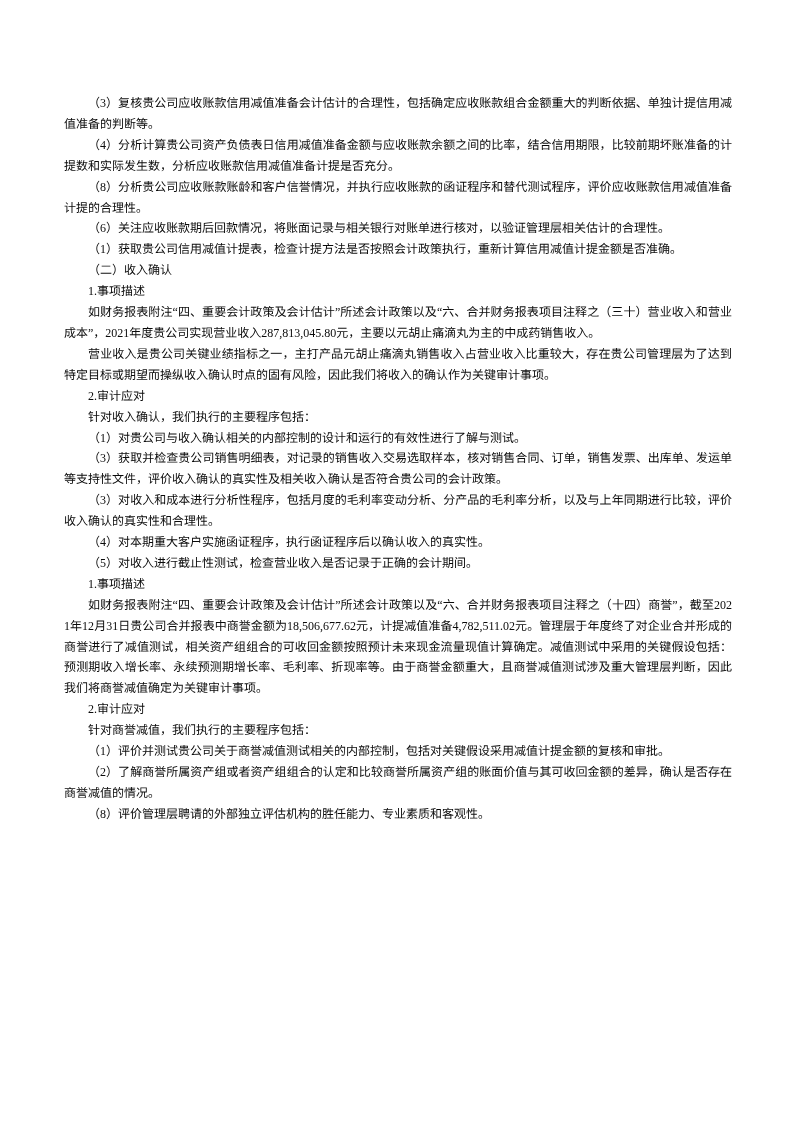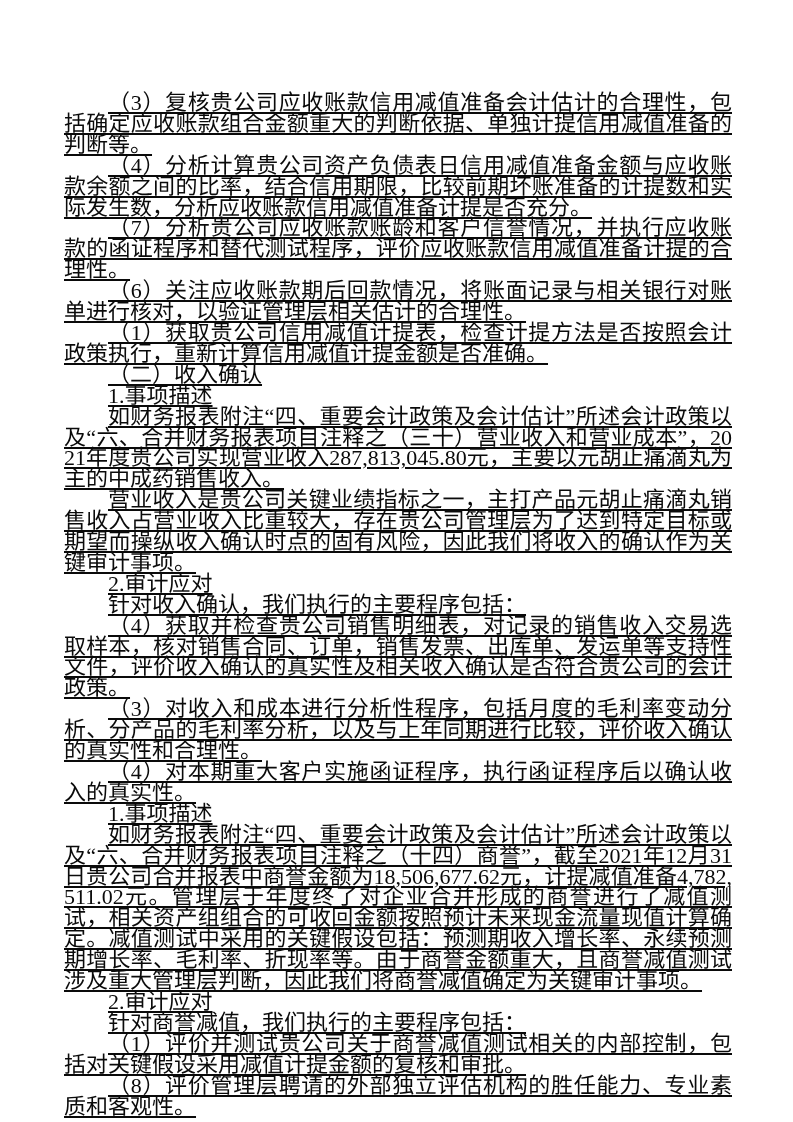--- a/index.html
+++ b/index.html
@@ -14,53 +14,55 @@
     height: 1122px;
     background: #ffffff;
     overflow: hidden;
     font-family: "Liberation Serif", "DejaVu Serif", serif;
   }
   .content {
     position: absolute;
     left: 64px;
     top: 93px;
     width: 668px;
-    font-size: 22px;
+    font-size: 12px;
     line-height: 20.9px;
     color: #0a0a0a;
-    text-decoration: underline;
   }
   .content p {
     margin: 0;
     padding: 0;
     text-indent: 2em;
     text-align: justify;
     text-justify: inter-ideograph;
     word-break: break-all;
   }
 </style>
 </head>
 <body>
 
 <div class="page">
   <div class="content">
     <p>（3）复核贵公司应收账款信用减值准备会计估计的合理性，包括确定应收账款组合金额重大的判断依据、单独计提信用减值准备的判断等。</p>
     <p>（4）分析计算贵公司资产负债表日信用减值准备金额与应收账款余额之间的比率，结合信用期限，比较前期坏账准备的计提数和实际发生数，分析应收账款信用减值准备计提是否充分。</p>
-    <p>（7）分析贵公司应收账款账龄和客户信誉情况，并执行应收账款的函证程序和替代测试程序，评价应收账款信用减值准备计提的合理性。</p>
+    <p>（8）分析贵公司应收账款账龄和客户信誉情况，并执行应收账款的函证程序和替代测试程序，评价应收账款信用减值准备计提的合理性。</p>
     <p>（6）关注应收账款期后回款情况，将账面记录与相关银行对账单进行核对，以验证管理层相关估计的合理性。</p>
     <p>（1）获取贵公司信用减值计提表，检查计提方法是否按照会计政策执行，重新计算信用减值计提金额是否准确。</p>
     <p>（二）收入确认</p>
     <p>1.事项描述</p>
     <p>如财务报表附注“四、重要会计政策及会计估计”所述会计政策以及“六、合并财务报表项目注释之（三十）营业收入和营业成本”，2021年度贵公司实现营业收入287,813,045.80元，主要以元胡止痛滴丸为主的中成药销售收入。</p>
     <p>营业收入是贵公司关键业绩指标之一，主打产品元胡止痛滴丸销售收入占营业收入比重较大，存在贵公司管理层为了达到特定目标或期望而操纵收入确认时点的固有风险，因此我们将收入的确认作为关键审计事项。</p>
     <p>2.审计应对</p>
     <p>针对收入确认，我们执行的主要程序包括：</p>
-    <p>（4）获取并检查贵公司销售明细表，对记录的销售收入交易选取样本，核对销售合同、订单，销售发票、出库单、发运单等支持性文件，评价收入确认的真实性及相关收入确认是否符合贵公司的会计政策。</p>
+    <p>（1）对贵公司与收入确认相关的内部控制的设计和运行的有效性进行了解与测试。</p>
+    <p>（3）获取并检查贵公司销售明细表，对记录的销售收入交易选取样本，核对销售合同、订单，销售发票、出库单、发运单等支持性文件，评价收入确认的真实性及相关收入确认是否符合贵公司的会计政策。</p>
     <p>（3）对收入和成本进行分析性程序，包括月度的毛利率变动分析、分产品的毛利率分析，以及与上年同期进行比较，评价收入确认的真实性和合理性。</p>
     <p>（4）对本期重大客户实施函证程序，执行函证程序后以确认收入的真实性。</p>
+    <p>（5）对收入进行截止性测试，检查营业收入是否记录于正确的会计期间。</p>
     <p>1.事项描述</p>
     <p>如财务报表附注“四、重要会计政策及会计估计”所述会计政策以及“六、合并财务报表项目注释之（十四）商誉”，截至2021年12月31日贵公司合并报表中商誉金额为18,506,677.62元，计提减值准备4,782,511.02元。管理层于年度终了对企业合并形成的商誉进行了减值测试，相关资产组组合的可收回金额按照预计未来现金流量现值计算确定。减值测试中采用的关键假设包括：预测期收入增长率、永续预测期增长率、毛利率、折现率等。由于商誉金额重大，且商誉减值测试涉及重大管理层判断，因此我们将商誉减值确定为关键审计事项。</p>
     <p>2.审计应对</p>
     <p>针对商誉减值，我们执行的主要程序包括：</p>
     <p>（1）评价并测试贵公司关于商誉减值测试相关的内部控制，包括对关键假设采用减值计提金额的复核和审批。</p>
+    <p>（2）了解商誉所属资产组或者资产组组合的认定和比较商誉所属资产组的账面价值与其可收回金额的差异，确认是否存在商誉减值的情况。</p>
     <p>（8）评价管理层聘请的外部独立评估机构的胜任能力、专业素质和客观性。</p>
   </div>
 </div>
 
 </body></html>

